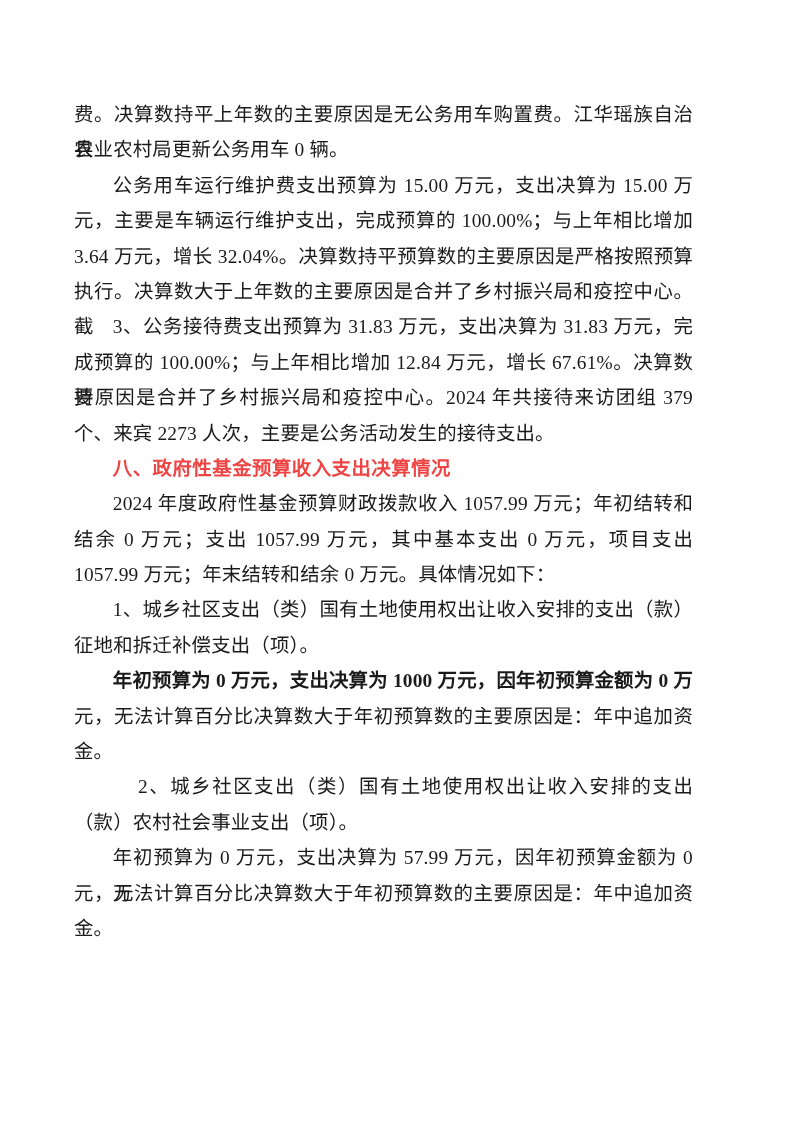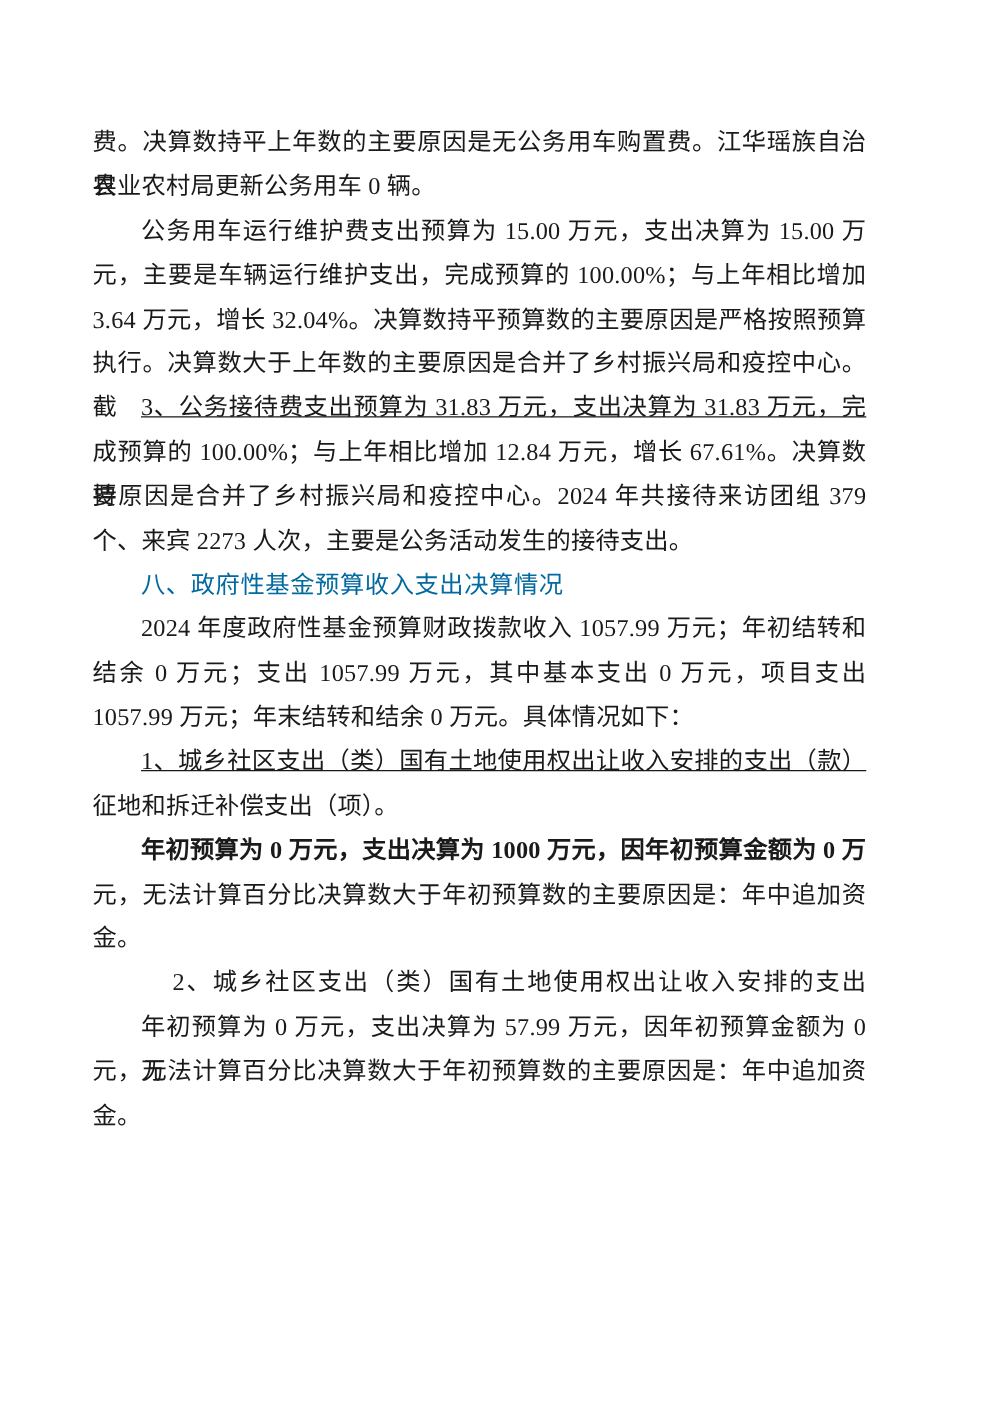--- a/index.html
+++ b/index.html
@@ -31,47 +31,48 @@
     white-space: normal;
     letter-spacing: 0.2px;
   }
   .line.just {
     text-align: justify;
     text-align-last: justify;
     text-justify: inter-character;
   }
   .line.heading {
     font-family: "Liberation Sans", "DejaVu Sans", sans-serif;
-    font-weight: 400;
-    color: #0369a1;
+    font-weight: 700;
+    color: #ef4444;
     letter-spacing: 0.5px;
   }
 </style>
 </head>
 <body>
 
 <div class="page">
   <div class="text-block">
       <div class="line just">费。决算数持平上年数的主要原因是无公务用车购置费。江华瑶族自治县</div>
       <div class="line">农业农村局更新公务用车 0 辆。</div>
       <div class="line just" style="padding-left: 2em;">公务用车运行维护费支出预算为 15.00 万元，支出决算为 15.00 万</div>
       <div class="line just">元，主要是车辆运行维护支出，完成预算的 100.00%；与上年相比增加</div>
       <div class="line just">3.64 万元，增长 32.04%。决算数持平预算数的主要原因是严格按照预算</div>
       <div class="line just">执行。决算数大于上年数的主要原因是合并了乡村振兴局和疫控中心。截</div>
-      <div class="line just" style="padding-left: 2em; text-decoration: underline;">3、公务接待费支出预算为 31.83 万元，支出决算为 31.83 万元，完</div>
+      <div class="line just" style="padding-left: 2em;">3、公务接待费支出预算为 31.83 万元，支出决算为 31.83 万元，完</div>
       <div class="line just">成预算的 100.00%；与上年相比增加 12.84 万元，增长 67.61%。决算数持</div>
       <div class="line just">要原因是合并了乡村振兴局和疫控中心。2024 年共接待来访团组 379</div>
       <div class="line">个、来宾 2273 人次，主要是公务活动发生的接待支出。</div>
       <div class="line heading" style="padding-left: 2em;">八、政府性基金预算收入支出决算情况</div>
       <div class="line just" style="padding-left: 2em;">2024 年度政府性基金预算财政拨款收入 1057.99 万元；年初结转和</div>
       <div class="line just">结余 0 万元；支出 1057.99 万元，其中基本支出 0 万元，项目支出</div>
       <div class="line">1057.99 万元；年末结转和结余 0 万元。具体情况如下：</div>
-      <div class="line just" style="padding-left: 2em; text-decoration: underline;">1、城乡社区支出（类）国有土地使用权出让收入安排的支出（款）</div>
+      <div class="line just" style="padding-left: 2em;">1、城乡社区支出（类）国有土地使用权出让收入安排的支出（款）</div>
       <div class="line">征地和拆迁补偿支出（项）。</div>
       <div class="line just" style="padding-left: 2em; font-weight: bold;">年初预算为 0 万元，支出决算为 1000 万元，因年初预算金额为 0 万</div>
       <div class="line just">元，无法计算百分比决算数大于年初预算数的主要原因是：年中追加资</div>
       <div class="line">金。</div>
       <div class="line just" style="padding-left: 3.3em;">2、城乡社区支出（类）国有土地使用权出让收入安排的支出</div>
+      <div class="line">（款）农村社会事业支出（项）。</div>
       <div class="line just" style="padding-left: 2em;">年初预算为 0 万元，支出决算为 57.99 万元，因年初预算金额为 0 万</div>
       <div class="line just">元，无法计算百分比决算数大于年初预算数的主要原因是：年中追加资</div>
       <div class="line">金。</div>
     </div>
 </div>
 
 </body></html>

